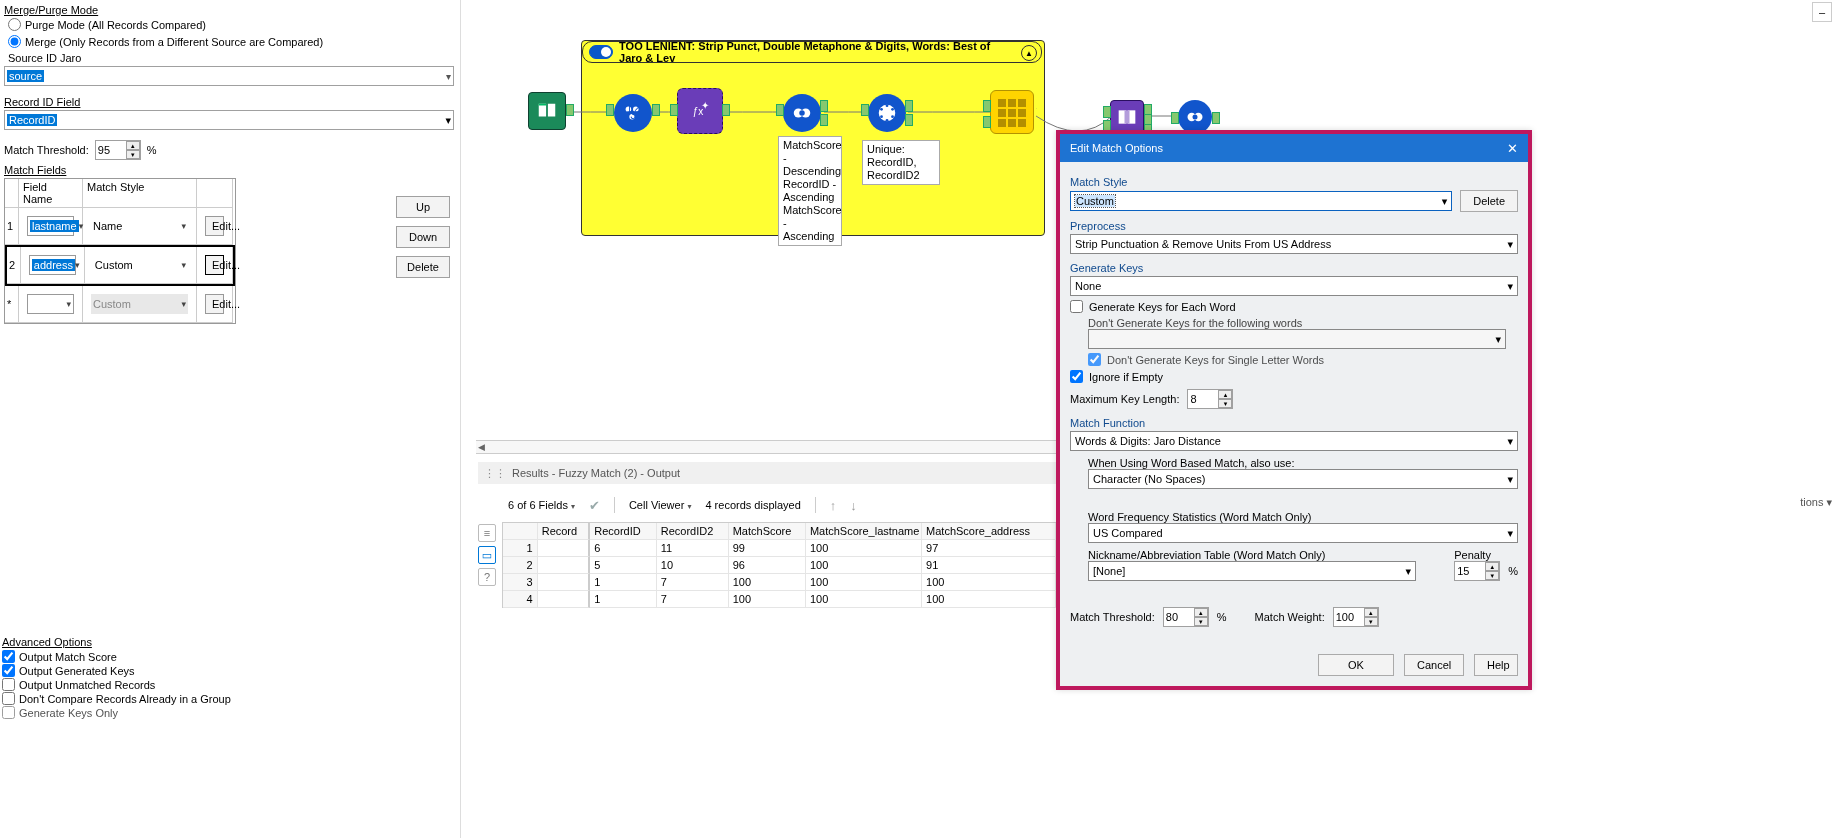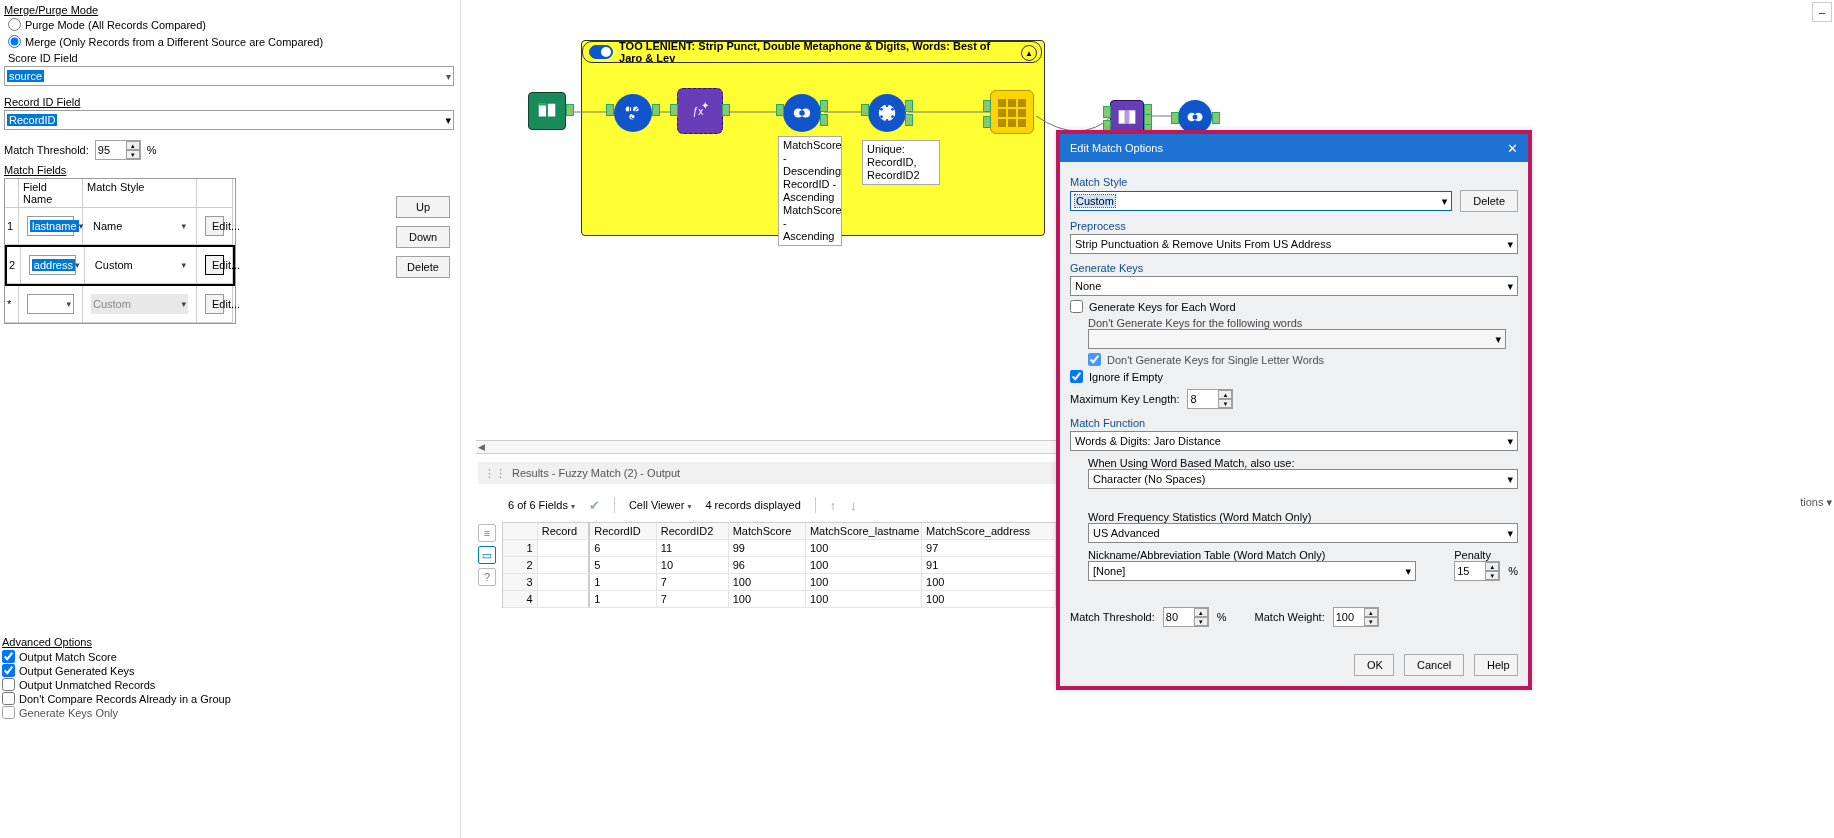--- a/index.html
+++ b/index.html
@@ -129,21 +129,21 @@
   <div class="section-label underline">Merge/Purge Mode</div>
   <label class="radio-row">
     <input type="radio" name="mp" style="">
       <span>Purge Mode (All Records Compared)</span>
   </label>
   <label class="radio-row">
     <input type="radio" name="mp" checked="" style="">
       <span>Merge (Only Records from a Different Source are Compared)</span>
   </label>
 
-  <div class="section-label" style="margin-left:4px">Score ID Field</div>
+  <div class="section-label" style="margin-left:4px">Source ID Jaro</div>
   <div class="field-select">
     <span class="val">source</span>
     <span class="dd">▾</span>
   </div>
 
   <div class="section-label underline">Record ID Field</div>
   <div class="record-select">
     <span class="val">RecordID</span>
     <span class="dd">▾</span>
   </div>
@@ -525,21 +525,21 @@
     </div>
 
     <div class="indent" style="margin-top:6px;">When Using Word Based Match, also use:</div>
     <div class="subselect">
         <span>Character (No Spaces)</span>
         <span>▾</span>
       </div>
 
     <div class="indent" style="margin-top:22px;">Word Frequency Statistics (Word Match Only)</div>
     <div class="subselect">
-        <span>US Advanced</span>
+        <span>US Compared</span>
         <span>▾</span>
       </div>
 
     <div class="dlg-row-flex" style="margin-top:6px;">
       <div style="flex:1">
         <div class="indent">Nickname/Abbreviation Table (Word Match Only)</div>
         <div class="subselect" style="width:328px;">
             <span>[None]</span>
             <span>▾</span>
           </div>
@@ -574,20 +574,20 @@
       <span class="spinner">
           <input value="100" style="">
           <span class="spins">
             <button>▴</button>
             <button>▾</button>
           </span>
         </span>
     </div>
   </div>
   <div class="dlg-footer">
-    <button class="dlg-btn" style="width:40px">OK</button>
+    <button class="dlg-btn" style="width:76px">OK</button>
     <button class="dlg-btn" style="width:60px">Cancel</button>
     <button class="dlg-btn" style="width:44px">Help</button>
   </div>
 </div>
 
 <div class="minimizer">–</div>
 <div style="position:absolute; right:2px; top:496px; color:#555;"><span>tions</span> <span>▾</span></div>
 
 </body></html>

